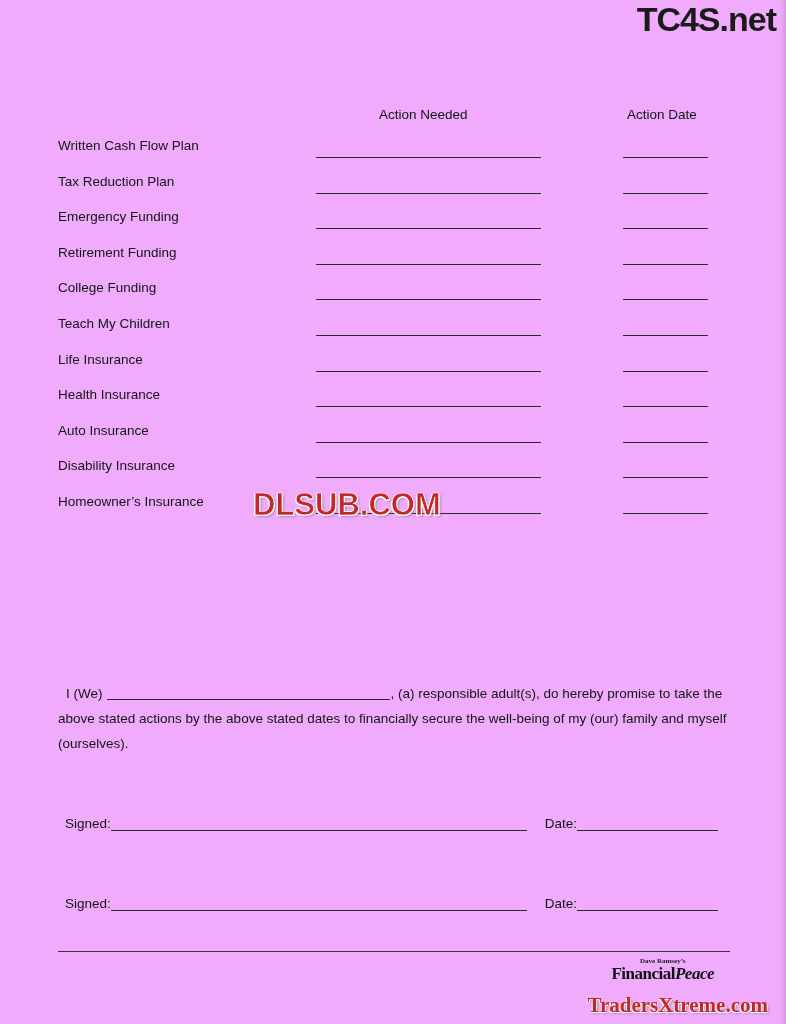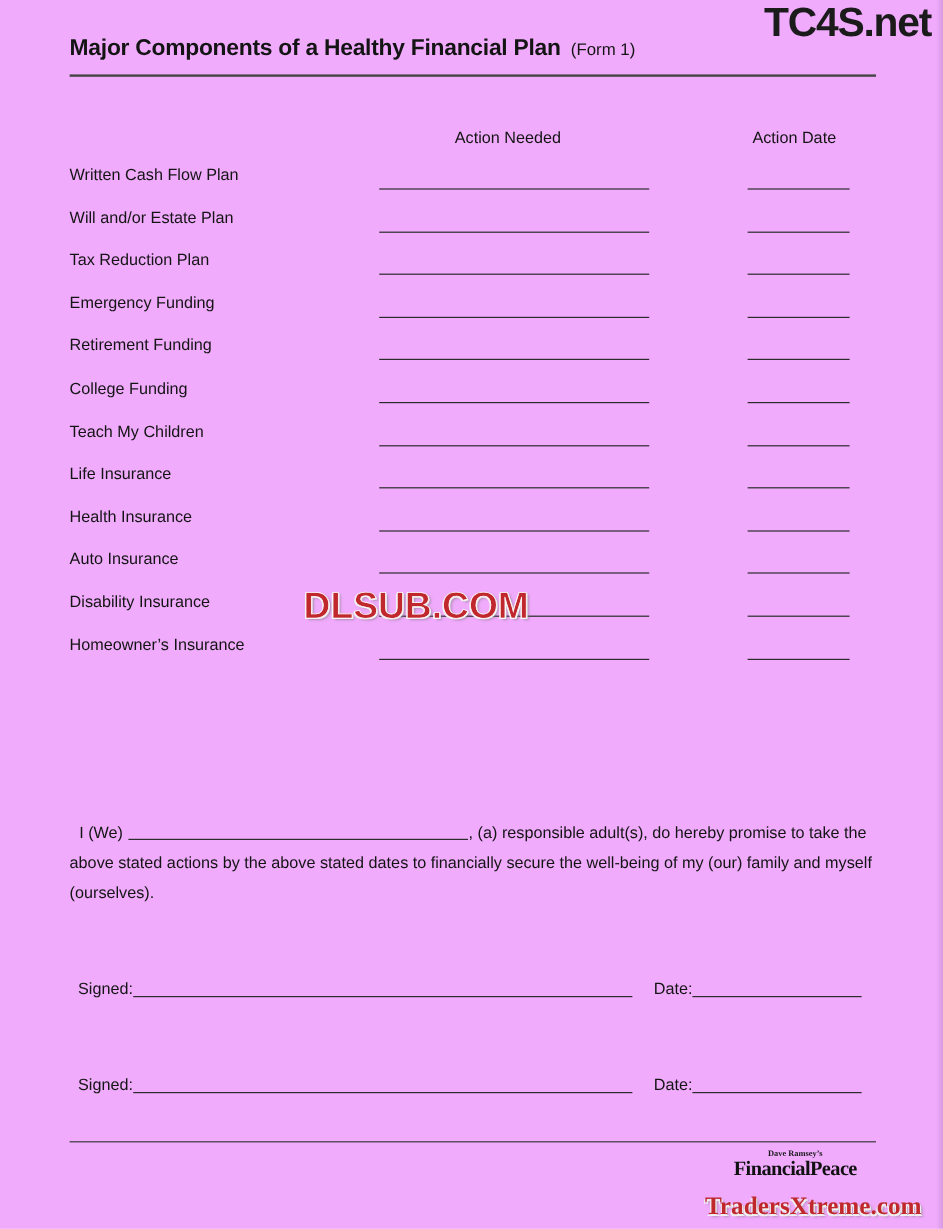--- a/index.html
+++ b/index.html
@@ -190,20 +190,21 @@
   }
   .brand-main {
     font-family: "Liberation Serif", serif;
     font-size: 17px;
     font-weight: bold;
     color: #111;
     letter-spacing: -0.5px;
   }
   .brand-main .script {
     font-family: "Liberation Serif", serif;
+    font-style: italic;
     font-weight: bold;
   }
   .wm-bottom {
     position: absolute;
     right: 18px;
     bottom: 6px;
     font-family: "Liberation Serif", serif;
     font-weight: bold;
     font-size: 21px;
     color: #c0282d;
@@ -221,42 +222,32 @@
     background: linear-gradient(to right, rgba(0,0,0,0.0), rgba(0,0,0,0.10));
   }
 </style>
 </head>
 <body>
 
 <div class="page">
 
   <div class="wm-top">TC4S.net</div>
 
-  <div class="header">
-    <span class="header-title">Major Components of a Healthy Financial Plan</span>
-    <span class="header-sub">(Form 1)</span>
-    <div class="header-rule"></div>
-  </div>
 
   <div class="col-head action-needed">Action Needed</div>
   <div class="col-head action-date">Action Date</div>
 
   <div class="rows">
 
     <div class="row">
       <div class="row-label">Written Cash Flow Plan</div>
       <div class="blank-line needed"></div>
       <div class="blank-line date"></div>
     </div>
 
-    <div class="row">
-      <div class="row-label">Will and/or Estate Plan</div>
-      <div class="blank-line needed"></div>
-      <div class="blank-line date"></div>
-    </div>
 
 
     <div class="row">
       <div class="row-label">Tax Reduction Plan</div>
       <div class="blank-line needed"></div>
       <div class="blank-line date"></div>
     </div>
 
     <div class="row">
       <div class="row-label">Emergency Funding</div>

